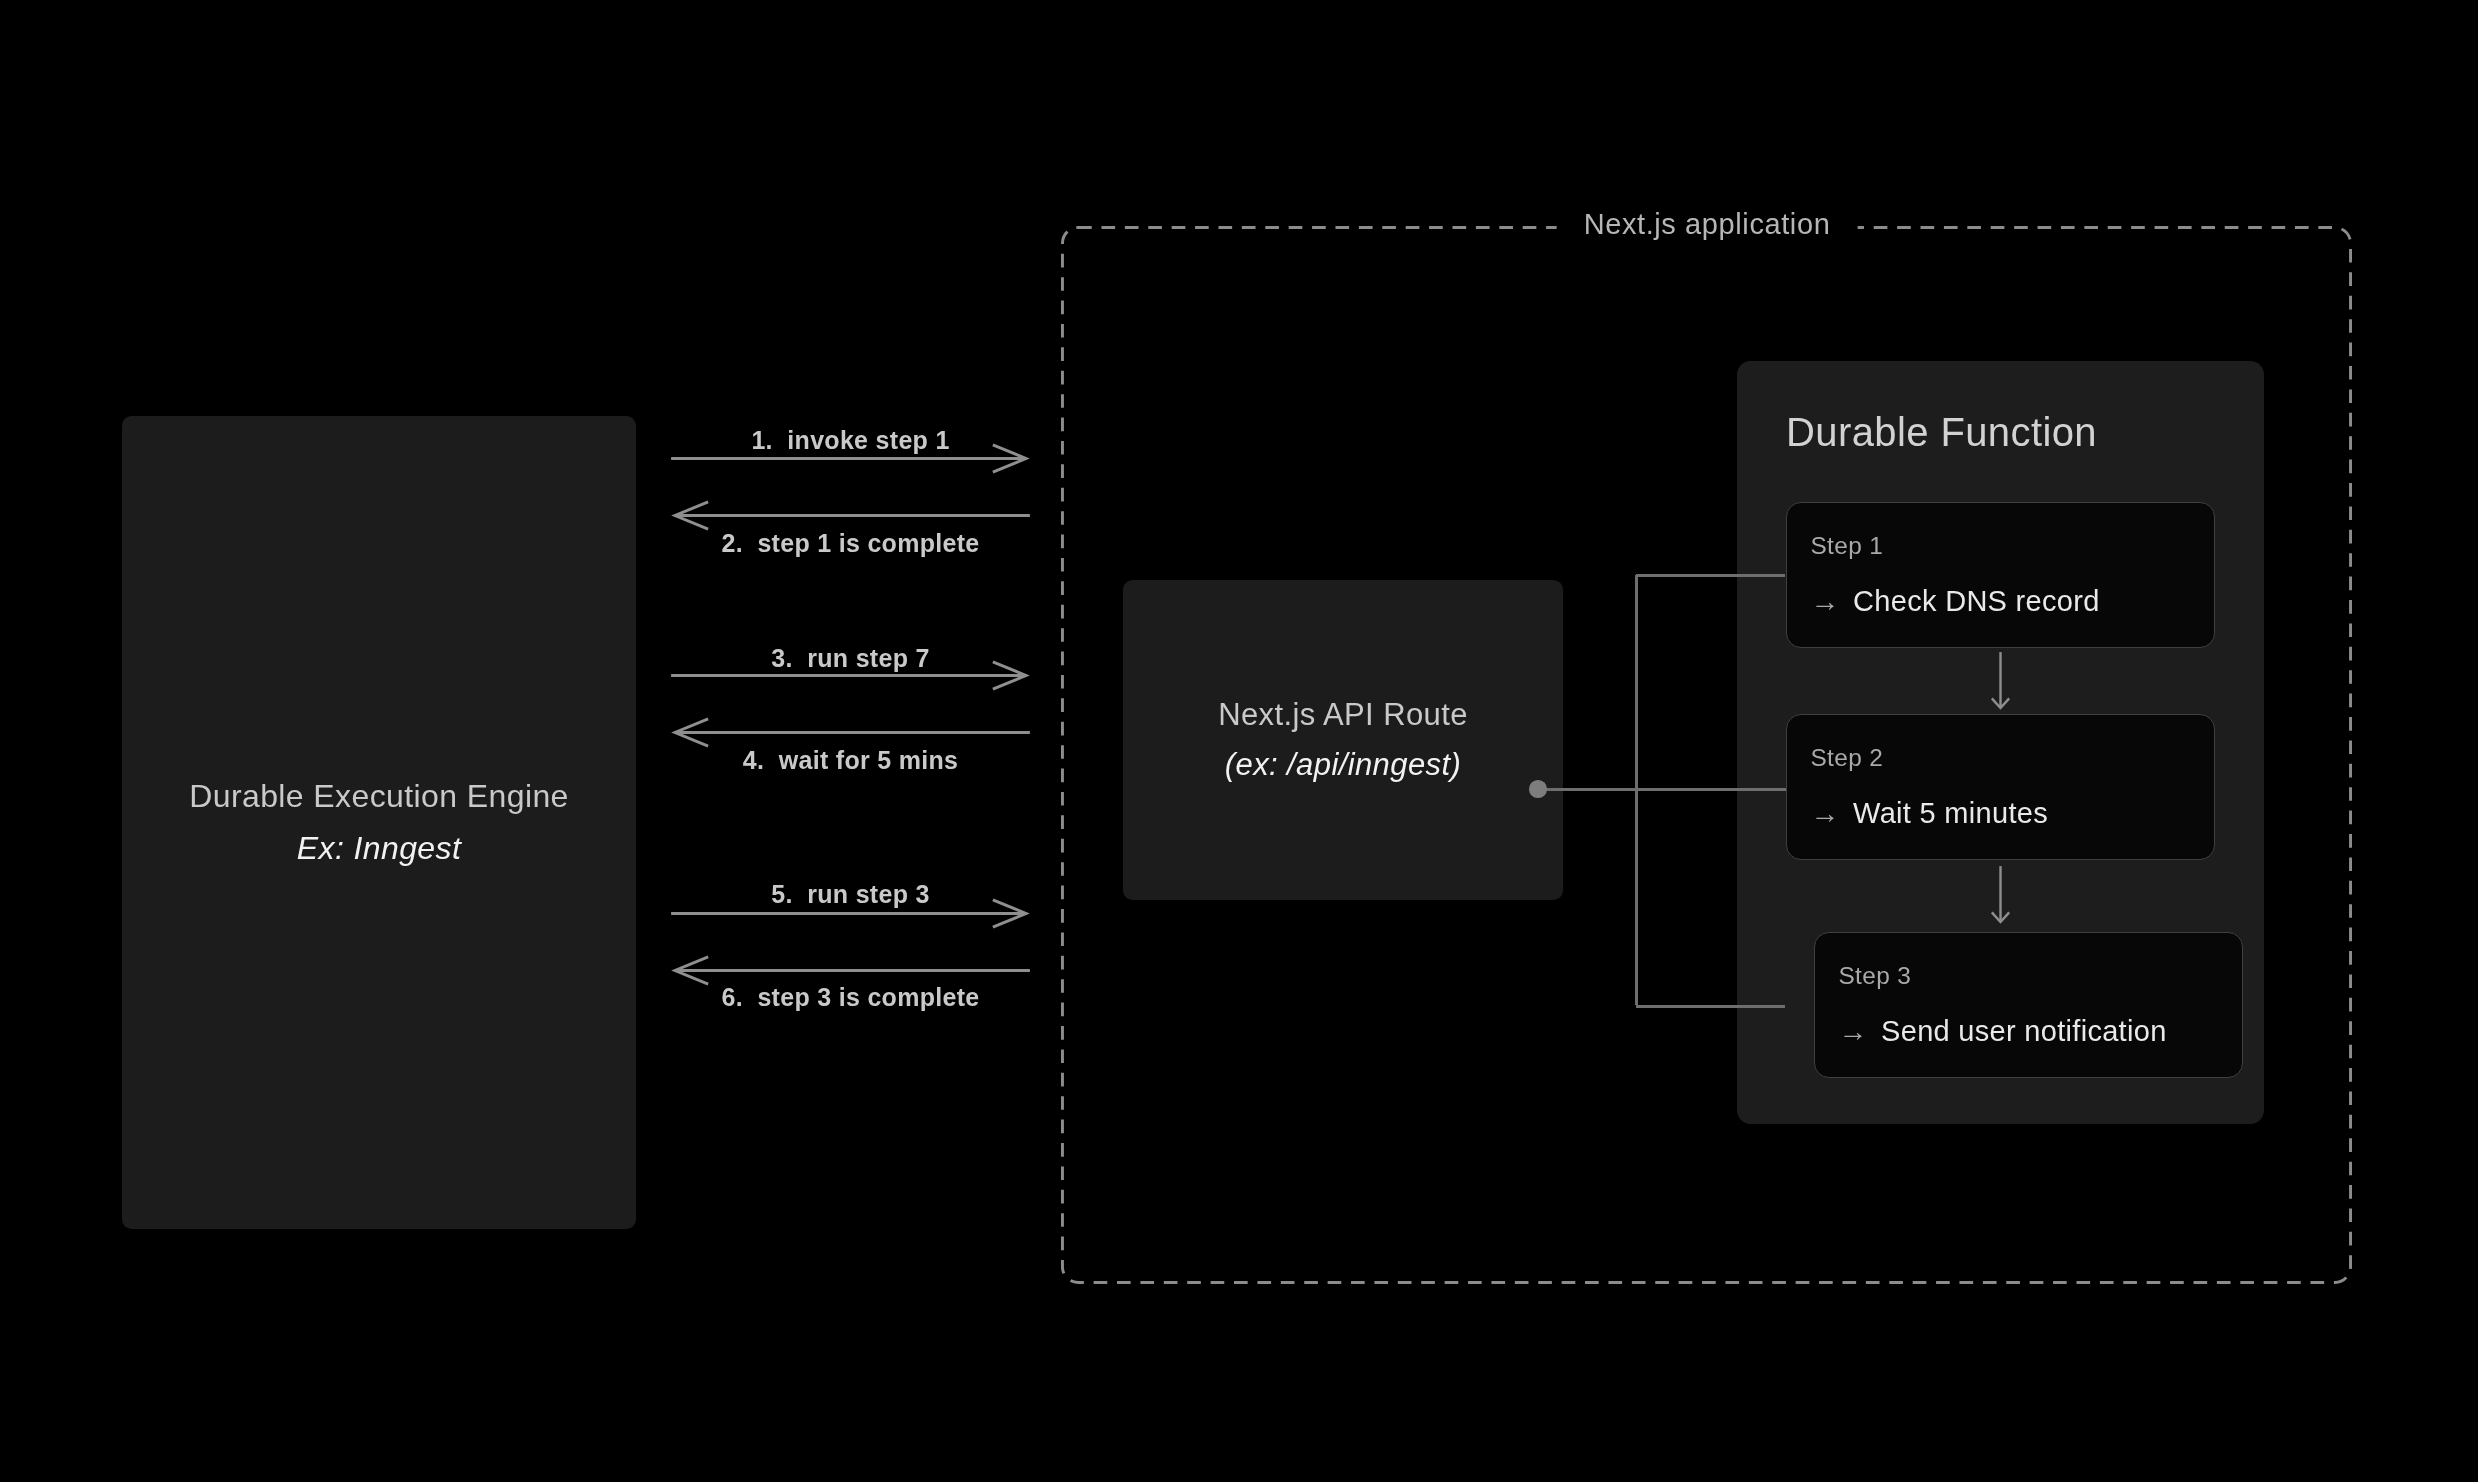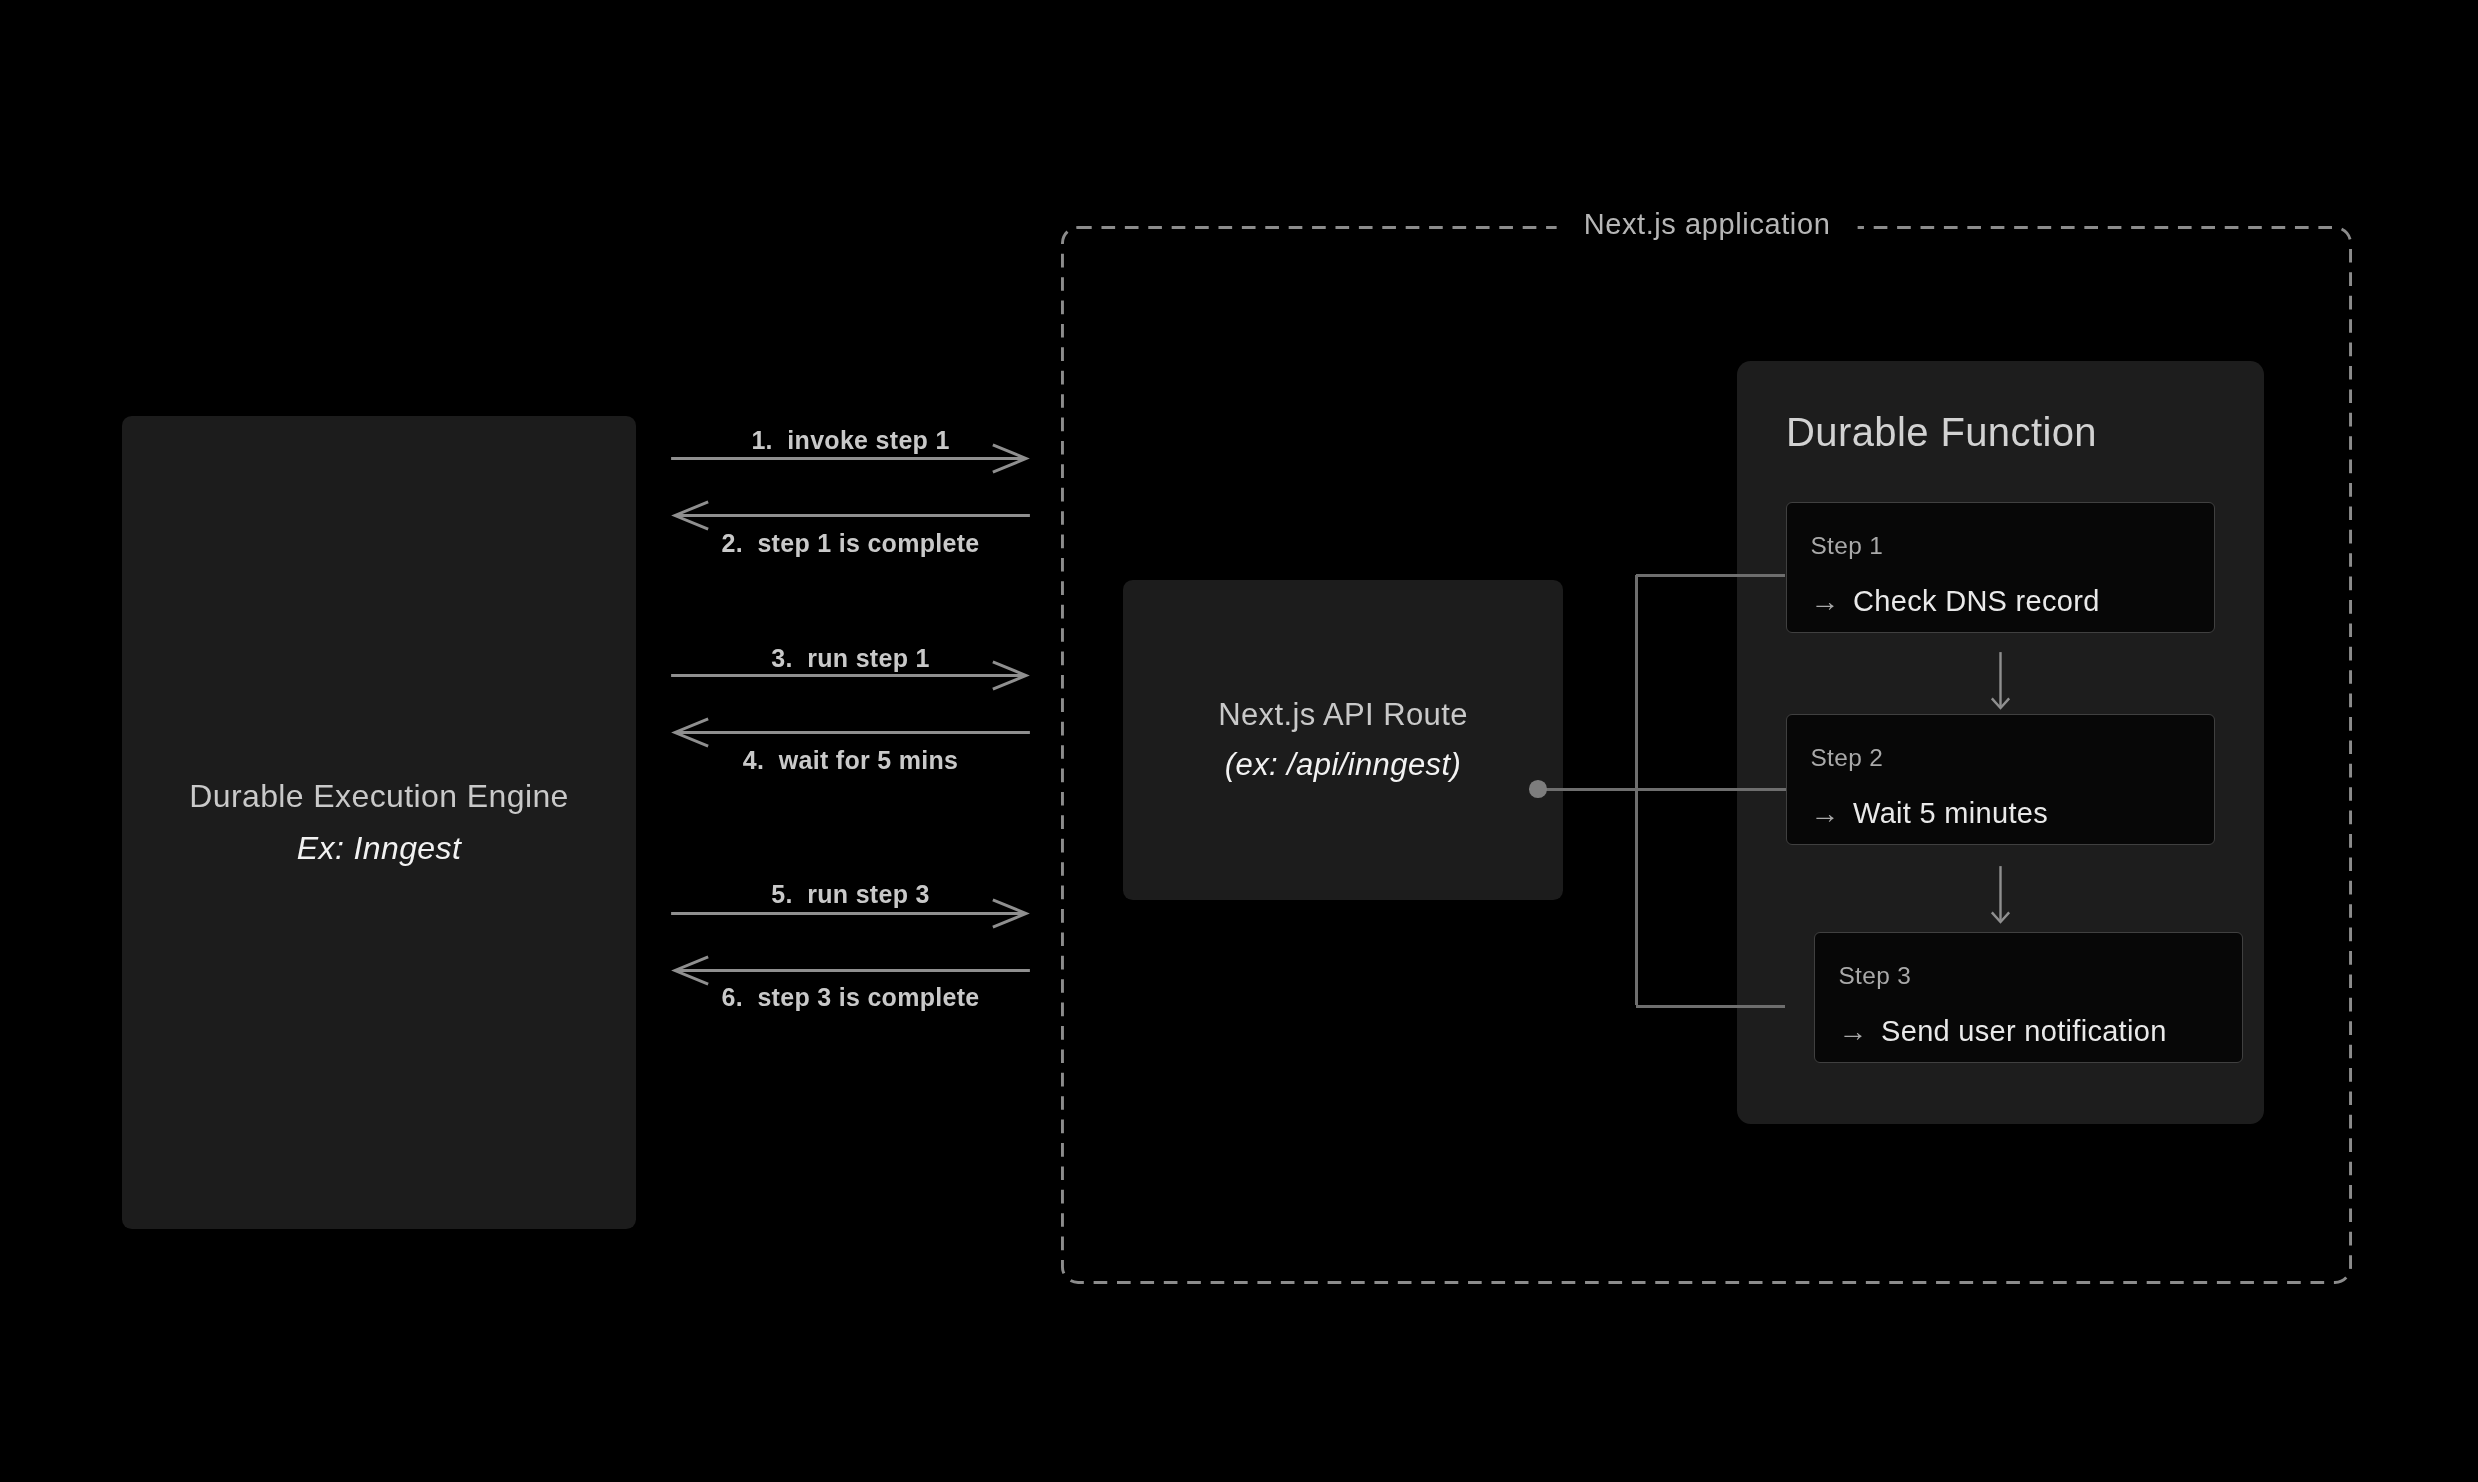--- a/index.html
+++ b/index.html
@@ -47,22 +47,22 @@
   .connector-dot{
     width:17.6px;height:17.6px;border-radius:50%;background:var(--dot,#7d7d7d);z-index:4;
   }
 
   
   .panel{
     background:var(--panel-bg,#1d1d1d);border-radius:13.7px;z-index:1;
   }
   .panel-title{font-size:40px;color:var(--panel-title,#d2d2d2);letter-spacing:0.4px;}
   .step-card{
-    width:429px;height:131px;background:var(--card-bg,#070707);
-    border:1.5px solid var(--card-border,#404040);border-radius:6px;
+    width:429px;height:146px;background:var(--card-bg,#070707);
+    border:1.5px solid var(--card-border,#404040);border-radius:15px;
   }
   .step-label{font-size:24.4px;color:var(--text-label,#a9a9a9);letter-spacing:0.4px;}
   .step-action{display:flex;align-items:center;gap:13.7px;}
   .step-action .glyph{font-size:29px;color:var(--text-label,#a9a9a9);}
   .step-action .action-text{font-size:29px;color:var(--text-action,#e9e9e9);letter-spacing:0.3px;}
   .flow-arrow svg{display:block;width:27px;height:60px;}
   .flow-arrow path{stroke:var(--line,#8f8f8f);stroke-width:2.5;fill:none;}
 </style>
 </head>
 <body>
@@ -83,21 +83,21 @@
   </div>
 
   <div class="abs seq-arrow" style="left:671px;top:496px;">
     <svg viewBox="0 0 368 40">
         <path d="M368 20 H6"></path>
         <path d="M38 6 L4 20 L38 34"></path>
       </svg>
   </div>
   <div class="abs seq-label" style="left:671px;top:528px;">2.  step 1 is complete</div>
 
-  <div class="abs seq-label" style="left:671px;top:643px;">3.  run step 1</div>
+  <div class="abs seq-label" style="left:671px;top:643px;">3.  run step 7</div>
   <div class="abs seq-arrow" style="left:671px;top:656px;">
     <svg viewBox="0 0 368 40">
         <path d="M0 20 H362"></path>
         <path d="M330 6 L364 20 L330 34"></path>
       </svg>
   </div>
 
   <div class="abs seq-arrow" style="left:671px;top:713px;">
     <svg viewBox="0 0 368 40">
         <path d="M368 20 H6"></path>

